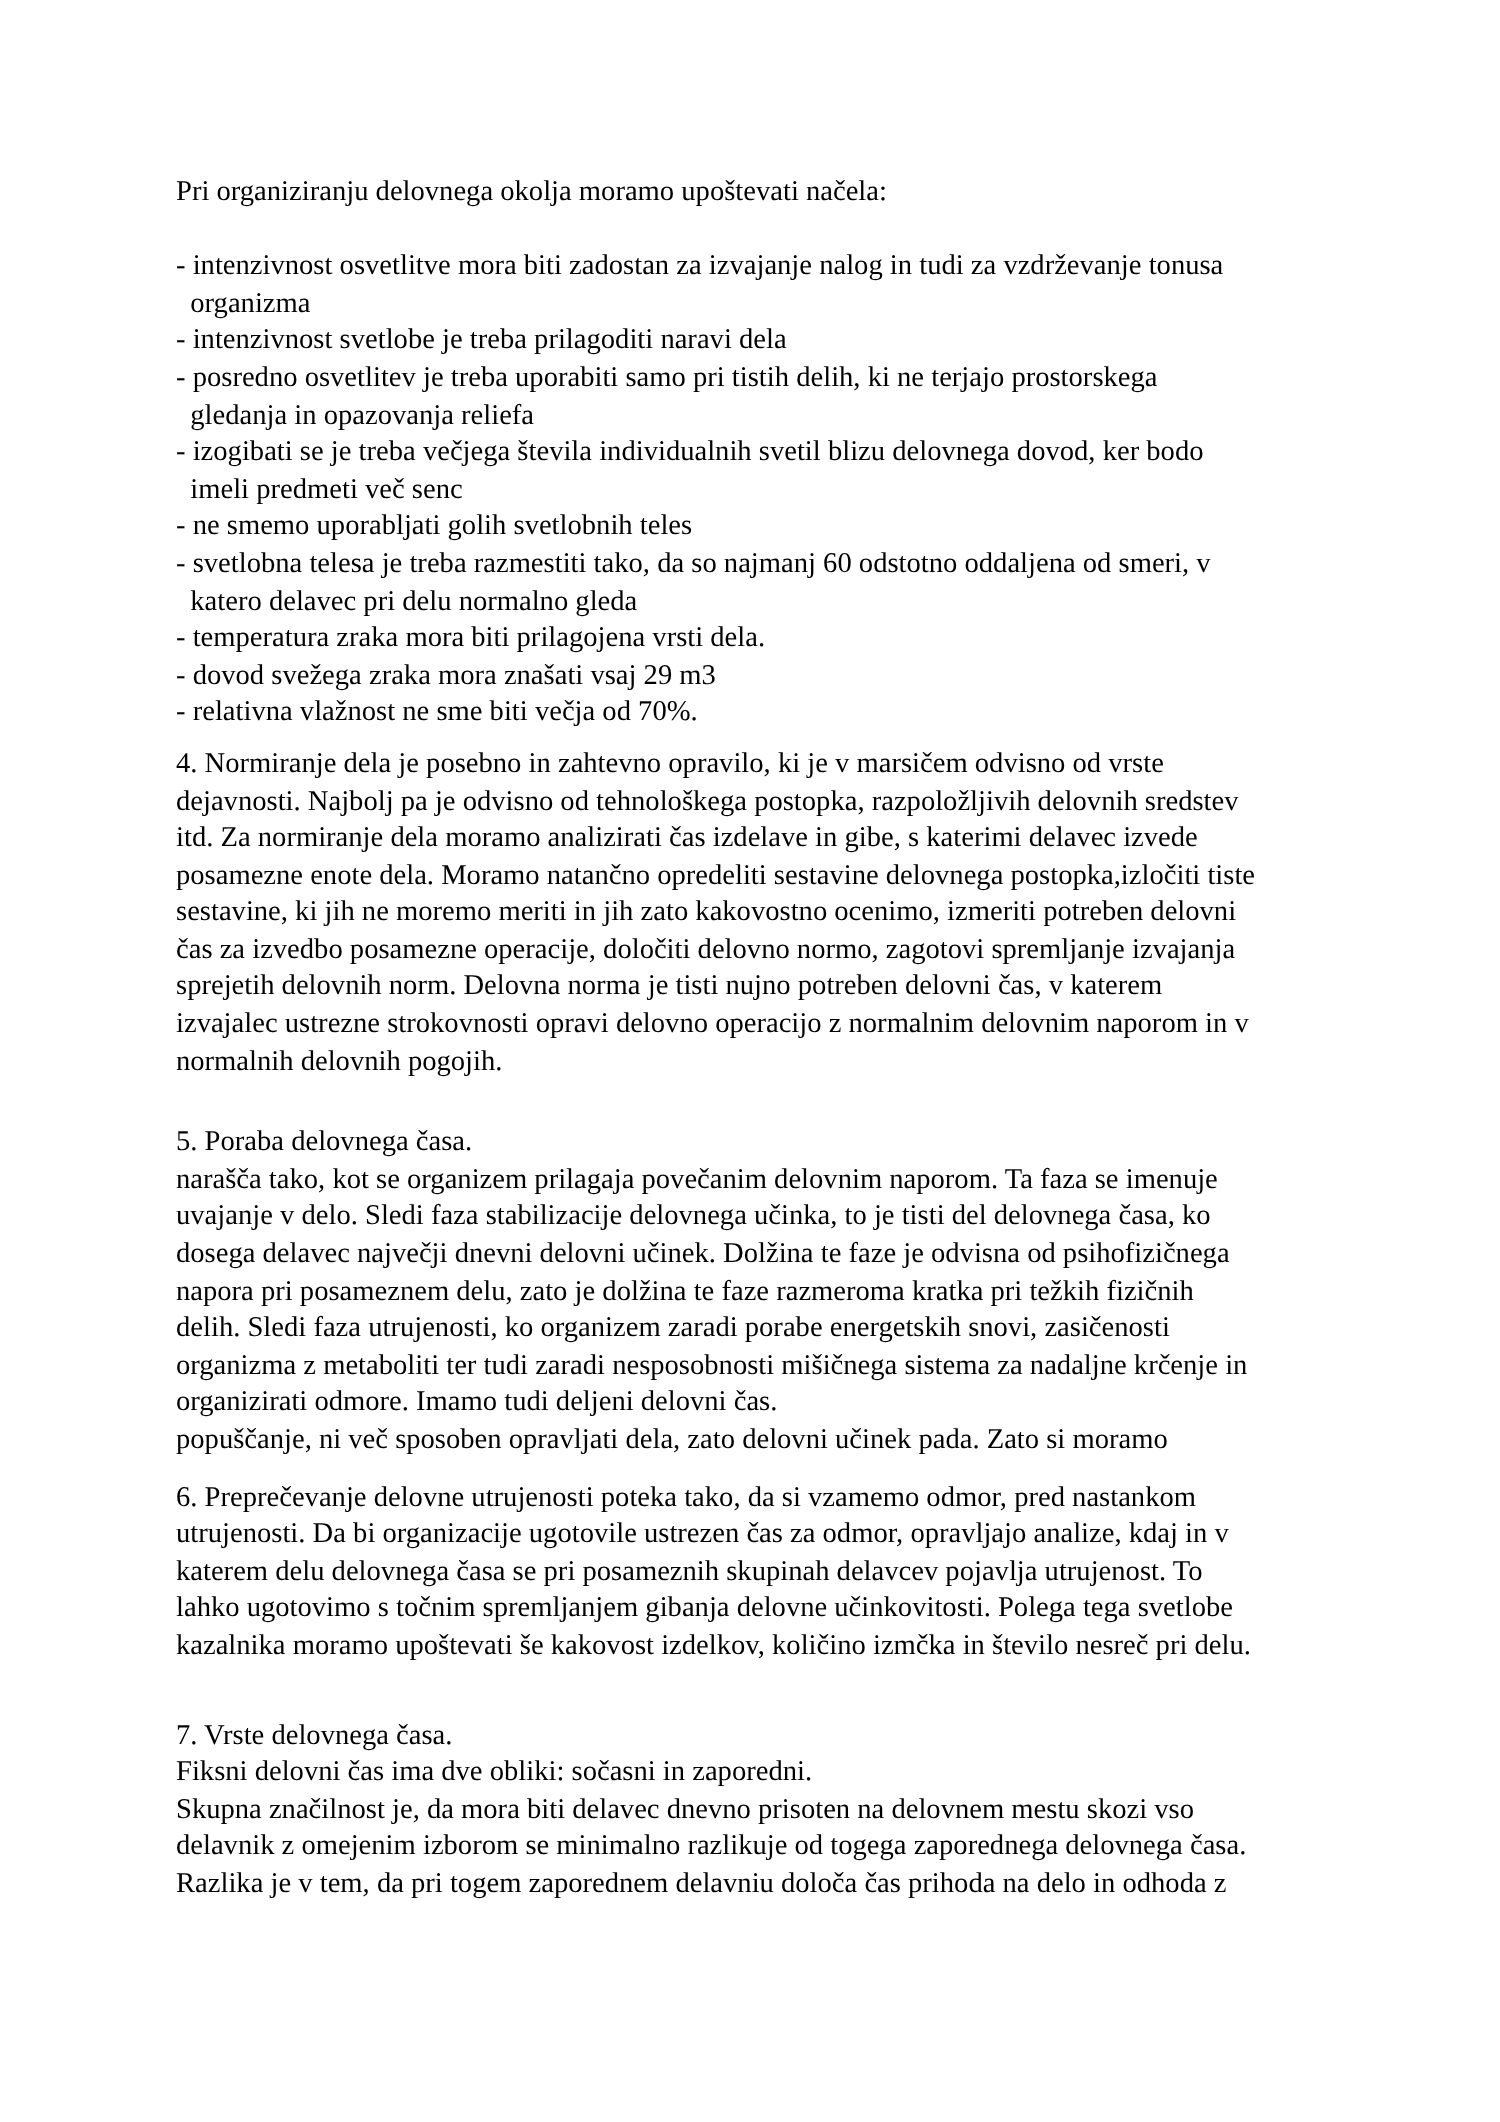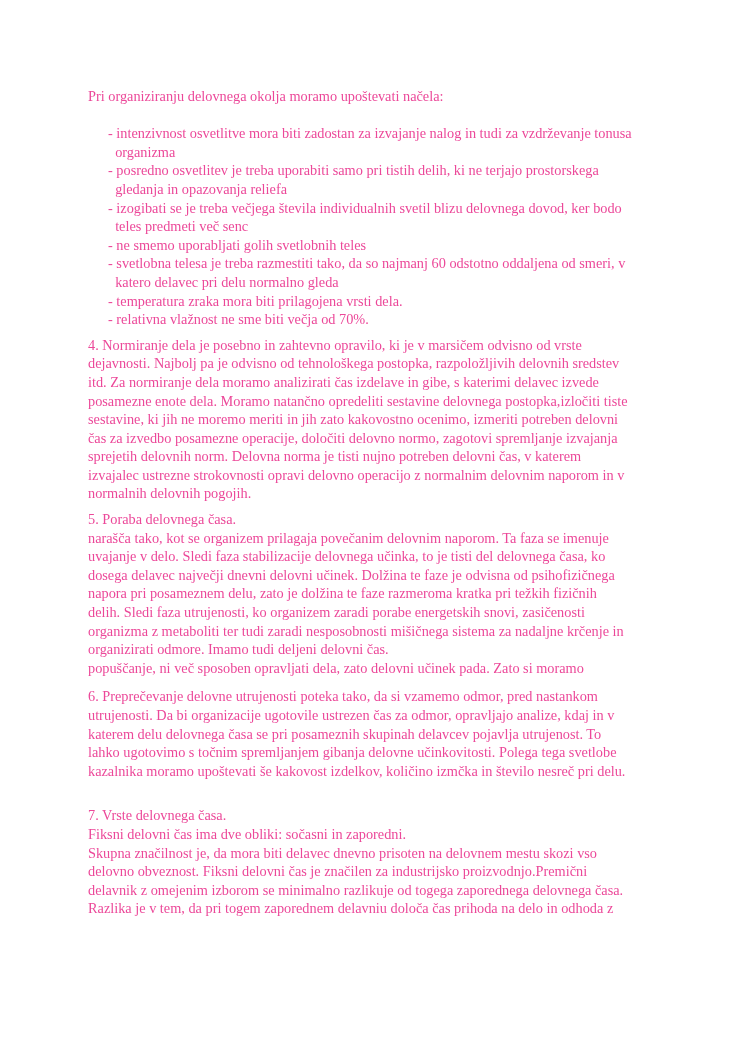--- a/index.html
+++ b/index.html
@@ -22,44 +22,46 @@
     font-family: "Liberation Serif", "DejaVu Serif", serif;
     font-size: 14.3px;
     line-height: 18.6px;
   }
   .text-block { margin: 0; padding: 0; }
   .text-block .line {
     white-space: pre;
     min-height: 18.6px;
   }
   
-  #block-list   { margin-top: 18.6px; margin-left: 20px; } 
+  #block-list   { margin-top: 18.6px; } 
   #block-para4  { margin-top: 7px; }
-  #block-para5  { margin-top: 7px; }
+  #block-para5  { margin-top: 22px; }
   #block-para6  { margin-top: 10px; }
   #block-para7  { margin-top: 26px; }
 </style>
 </head>
 <body style="background: rgb(255, 255, 255);">
 
-<div class="page-content" style="color: #ec4899;">
+<div class="page-content" style="color: #000000;">
   <div id="block-intro" class="text-block">
       <div class="line">Pri organiziranju delovnega okolja moramo upoštevati načela:</div>
     </div>
   <div id="block-list" class="text-block">
       <div class="line">- intenzivnost osvetlitve mora biti zadostan za izvajanje nalog in tudi za vzdrževanje tonusa</div>
       <div class="line">  organizma</div>
+      <div class="line">- intenzivnost svetlobe je treba prilagoditi naravi dela</div>
       <div class="line">- posredno osvetlitev je treba uporabiti samo pri tistih delih, ki ne terjajo prostorskega</div>
       <div class="line">  gledanja in opazovanja reliefa</div>
       <div class="line">- izogibati se je treba večjega števila individualnih svetil blizu delovnega dovod, ker bodo</div>
-      <div class="line">  teles predmeti več senc</div>
+      <div class="line">  imeli predmeti več senc</div>
       <div class="line">- ne smemo uporabljati golih svetlobnih teles</div>
       <div class="line">- svetlobna telesa je treba razmestiti tako, da so najmanj 60 odstotno oddaljena od smeri, v</div>
       <div class="line">  katero delavec pri delu normalno gleda</div>
       <div class="line">- temperatura zraka mora biti prilagojena vrsti dela.</div>
+      <div class="line">- dovod svežega zraka mora znašati vsaj 29 m3</div>
       <div class="line">- relativna vlažnost ne sme biti večja od 70%.</div>
     </div>
   <div id="block-para4" class="text-block">
       <div class="line">4. Normiranje dela je posebno in zahtevno opravilo, ki je v marsičem odvisno od vrste</div>
       <div class="line">dejavnosti. Najbolj pa je odvisno od tehnološkega postopka, razpoložljivih delovnih sredstev</div>
       <div class="line">itd. Za normiranje dela moramo analizirati čas izdelave in gibe, s katerimi delavec izvede</div>
       <div class="line">posamezne enote dela. Moramo natančno opredeliti sestavine delovnega postopka,izločiti tiste</div>
       <div class="line">sestavine, ki jih ne moremo meriti in jih zato kakovostno ocenimo, izmeriti potreben delovni</div>
       <div class="line">čas za izvedbo posamezne operacije, določiti delovno normo, zagotovi spremljanje izvajanja</div>
       <div class="line">sprejetih delovnih norm. Delovna norma je tisti nujno potreben delovni čas, v katerem</div>
@@ -81,17 +83,16 @@
       <div class="line">6. Preprečevanje delovne utrujenosti poteka tako, da si vzamemo odmor, pred nastankom</div>
       <div class="line">utrujenosti. Da bi organizacije ugotovile ustrezen čas za odmor, opravljajo analize, kdaj in v</div>
       <div class="line">katerem delu delovnega časa se pri posameznih skupinah delavcev pojavlja utrujenost. To</div>
       <div class="line">lahko ugotovimo s točnim spremljanjem gibanja delovne učinkovitosti. Polega tega svetlobe</div>
       <div class="line">kazalnika moramo upoštevati še kakovost izdelkov, količino izmčka in število nesreč pri delu.</div>
     </div>
   <div id="block-para7" class="text-block">
       <div class="line">7. Vrste delovnega časa.</div>
       <div class="line">Fiksni delovni čas ima dve obliki: sočasni in zaporedni.</div>
       <div class="line">Skupna značilnost je, da mora biti delavec dnevno prisoten na delovnem mestu skozi vso</div>
-      <div class="line">delovno obveznost. Fiksni delovni čas je značilen za industrijsko proizvodnjo.Premični</div>
       <div class="line">delavnik z omejenim izborom se minimalno razlikuje od togega zaporednega delovnega časa.</div>
       <div class="line">Razlika je v tem, da pri togem zaporednem delavniu določa čas prihoda na delo in odhoda z</div>
     </div>
 </div>
 
 </body></html>

